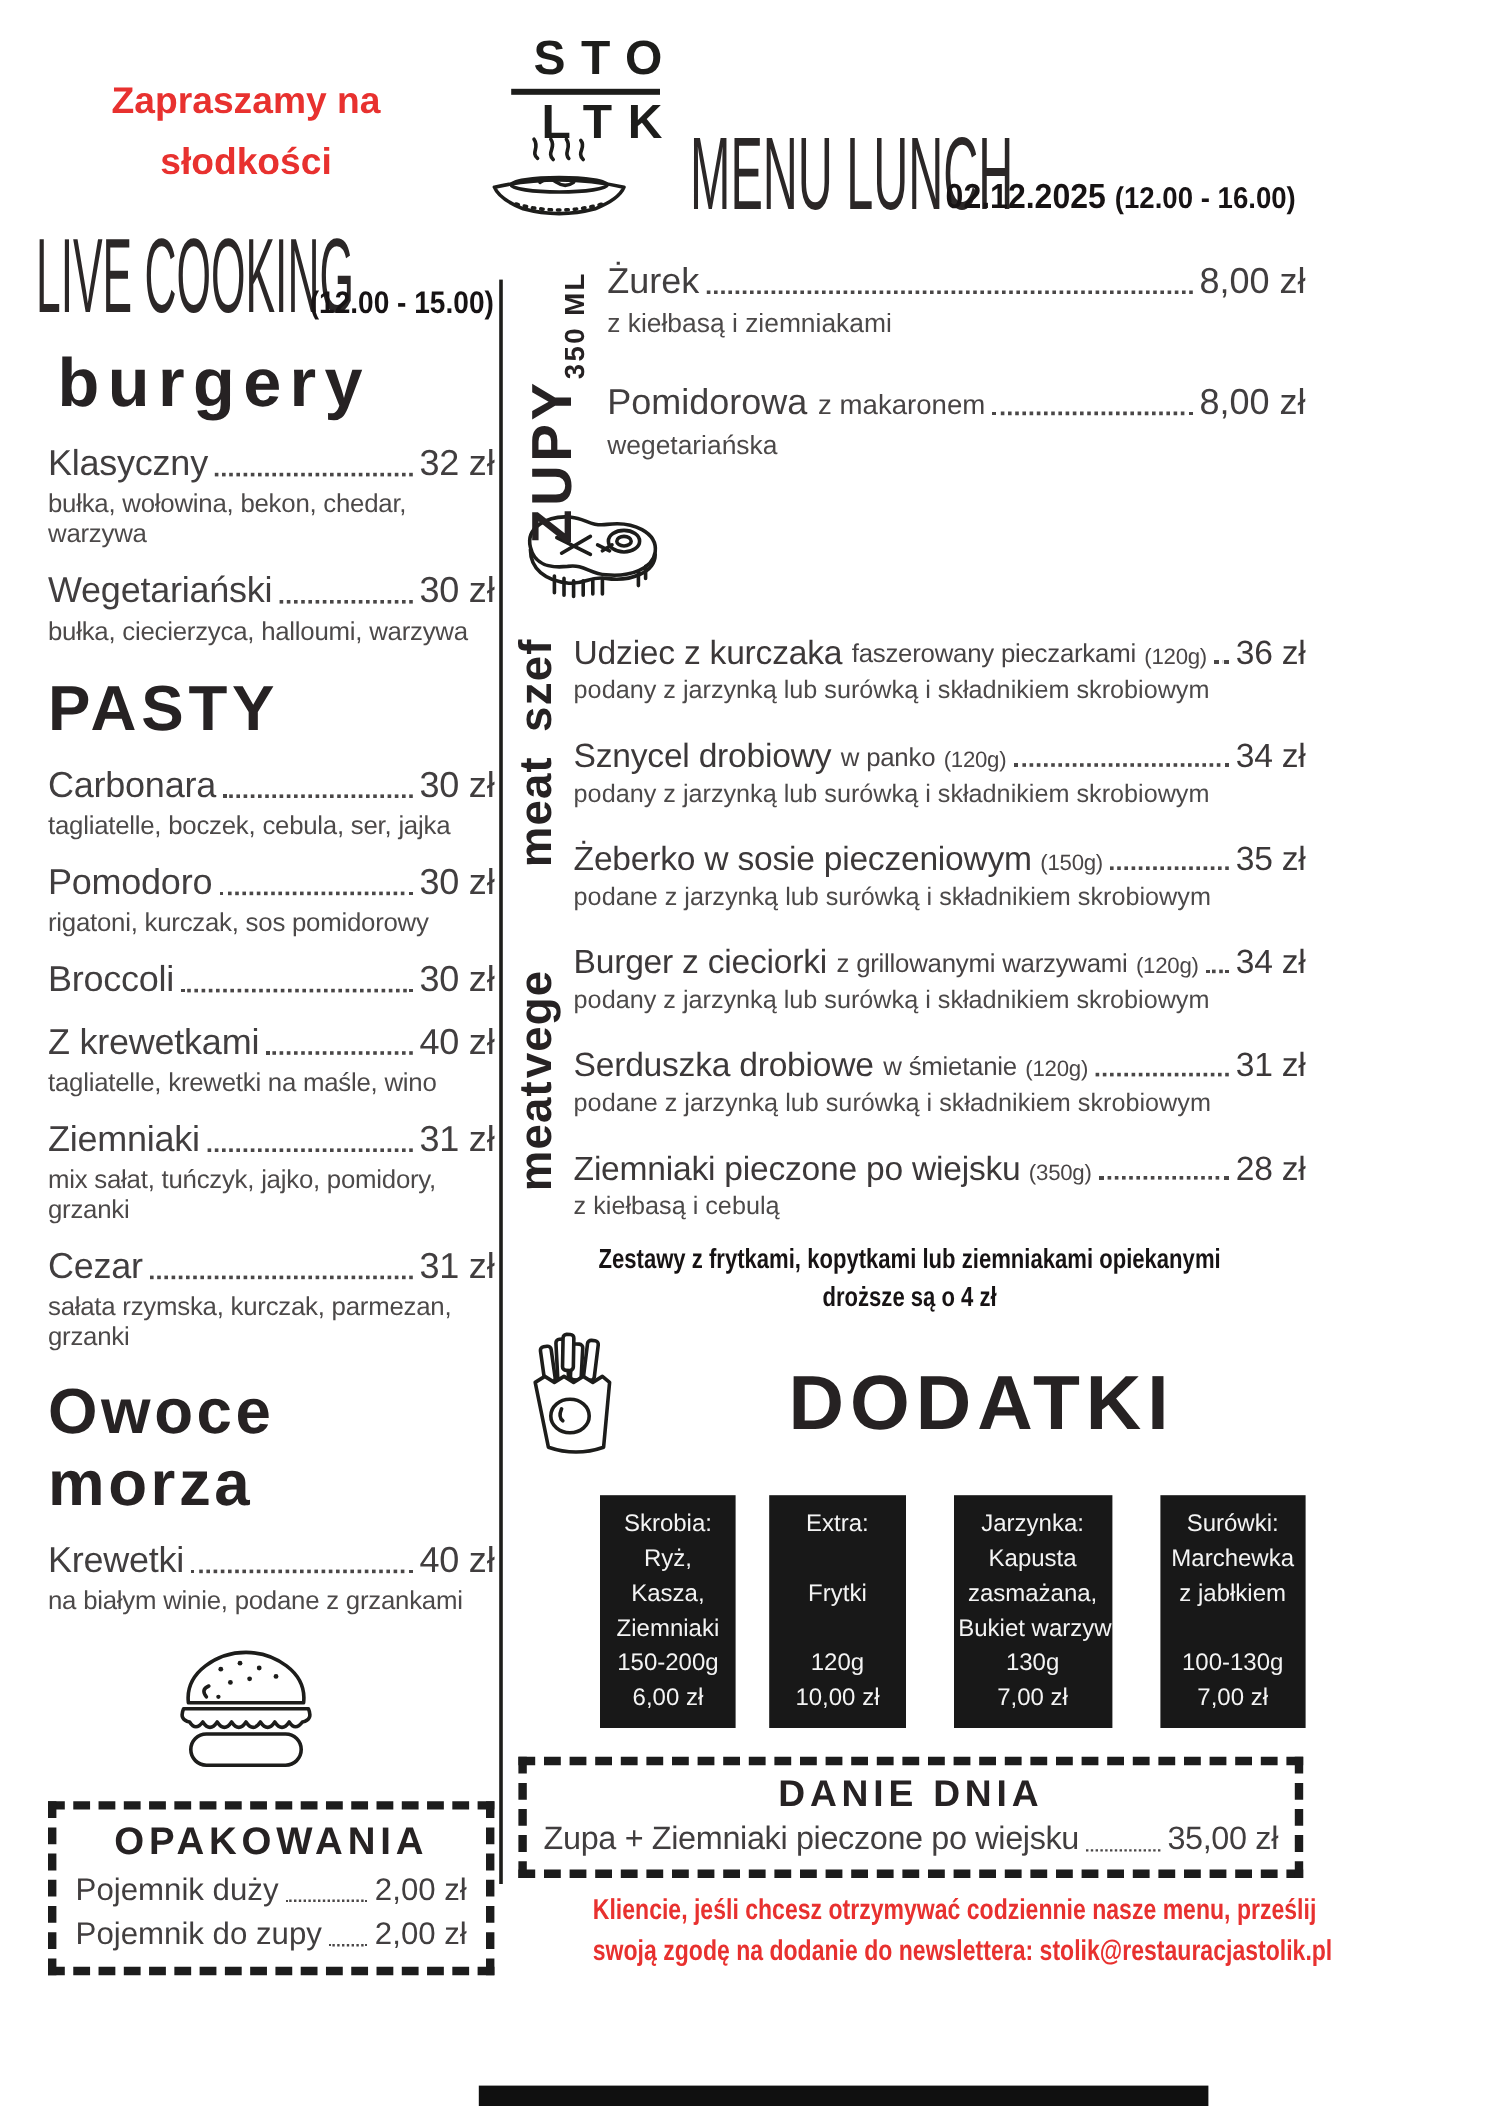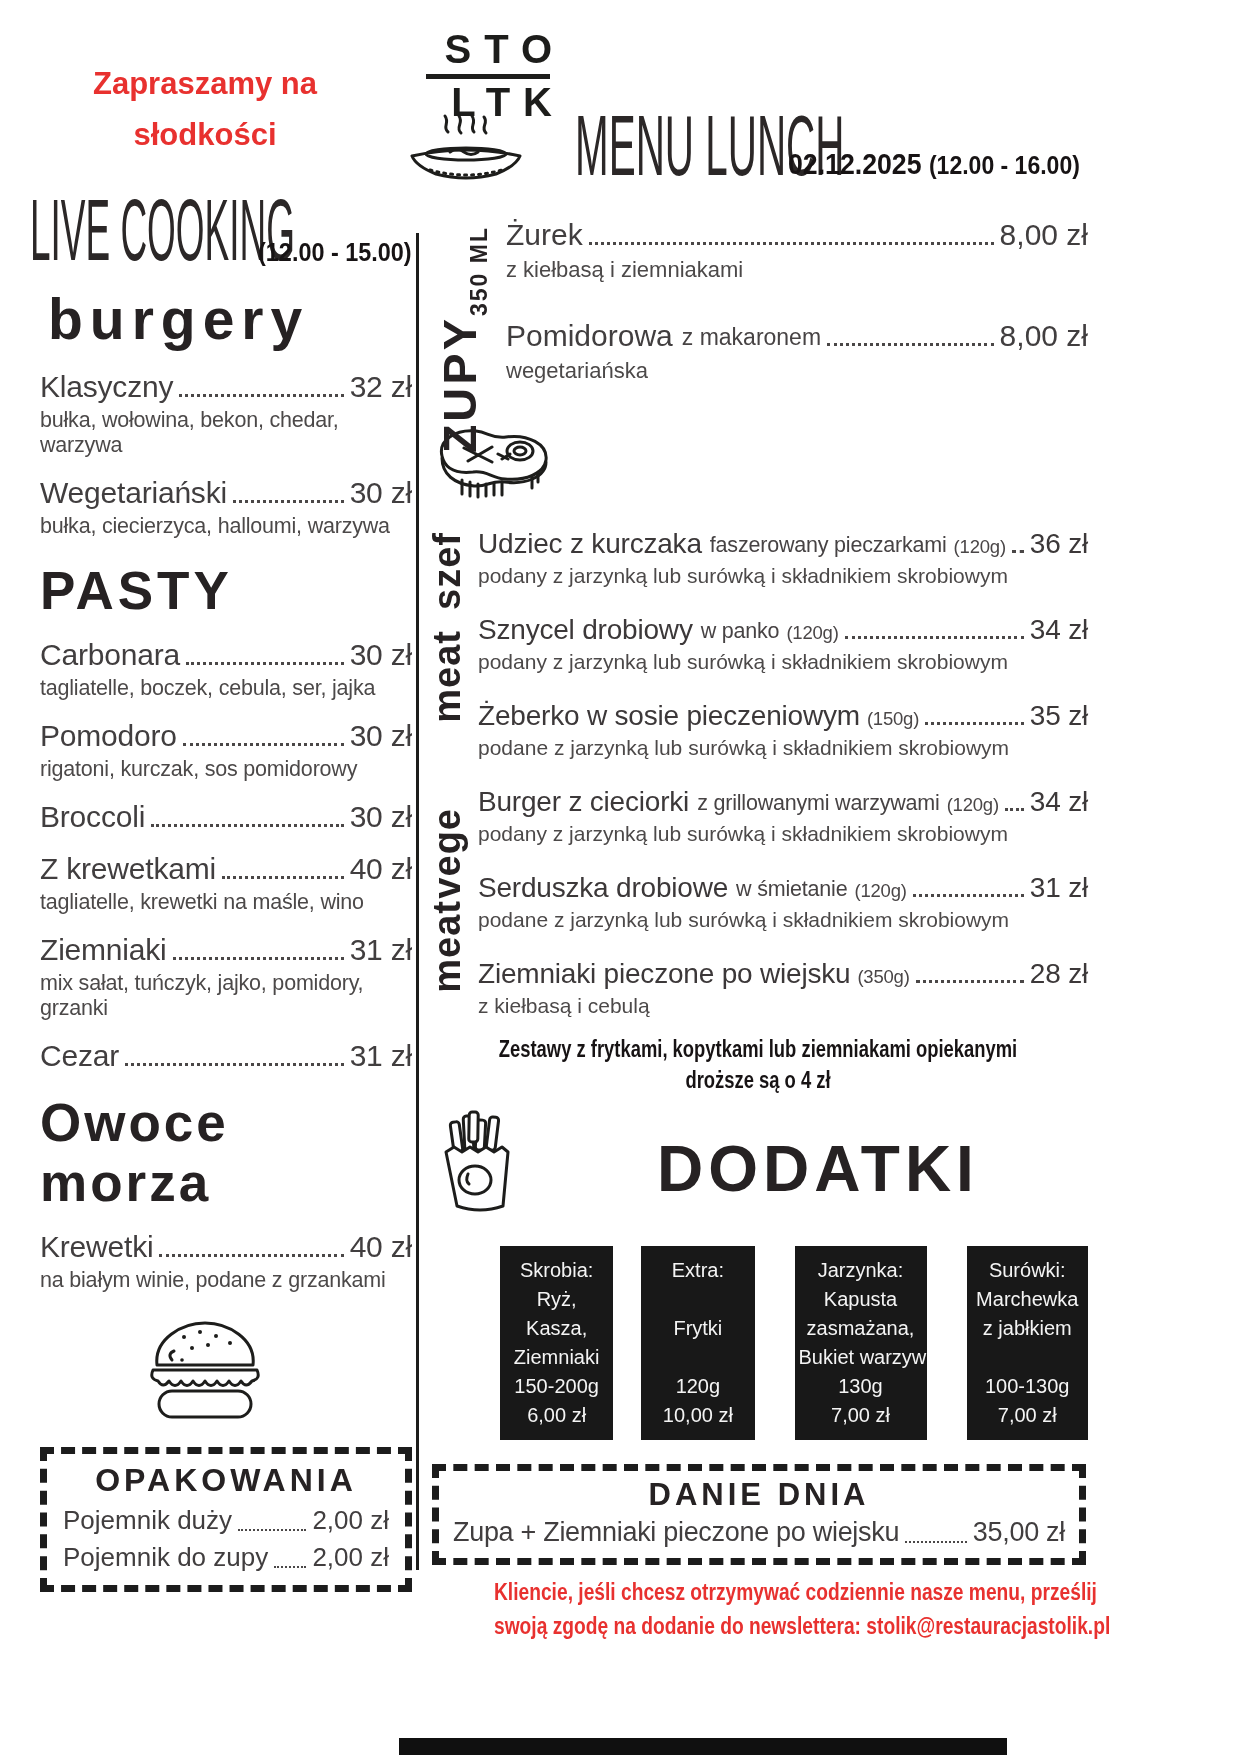--- a/index.html
+++ b/index.html
@@ -199,20 +199,21 @@
         <span>31 zł</span>
       </div>
       <div class="mi-desc">mix sałat, tuńczyk, jajko, pomidory, grzanki</div>
     </div>
     <div class="mi">
       <div class="row">
         <span>Cezar</span>
         <span class="leader"></span>
         <span>31 zł</span>
       </div>
+      <div class="mi-desc">sałata rzymska, kurczak, parmezan, grzanki</div>
     </div>
 
     <div class="h1 h-owoce">Owoce morza</div>
 
     <div class="mi">
       <div class="row">
         <span>Krewetki</span>
         <span class="leader"></span>
         <span>40 zł</span>
       </div>

